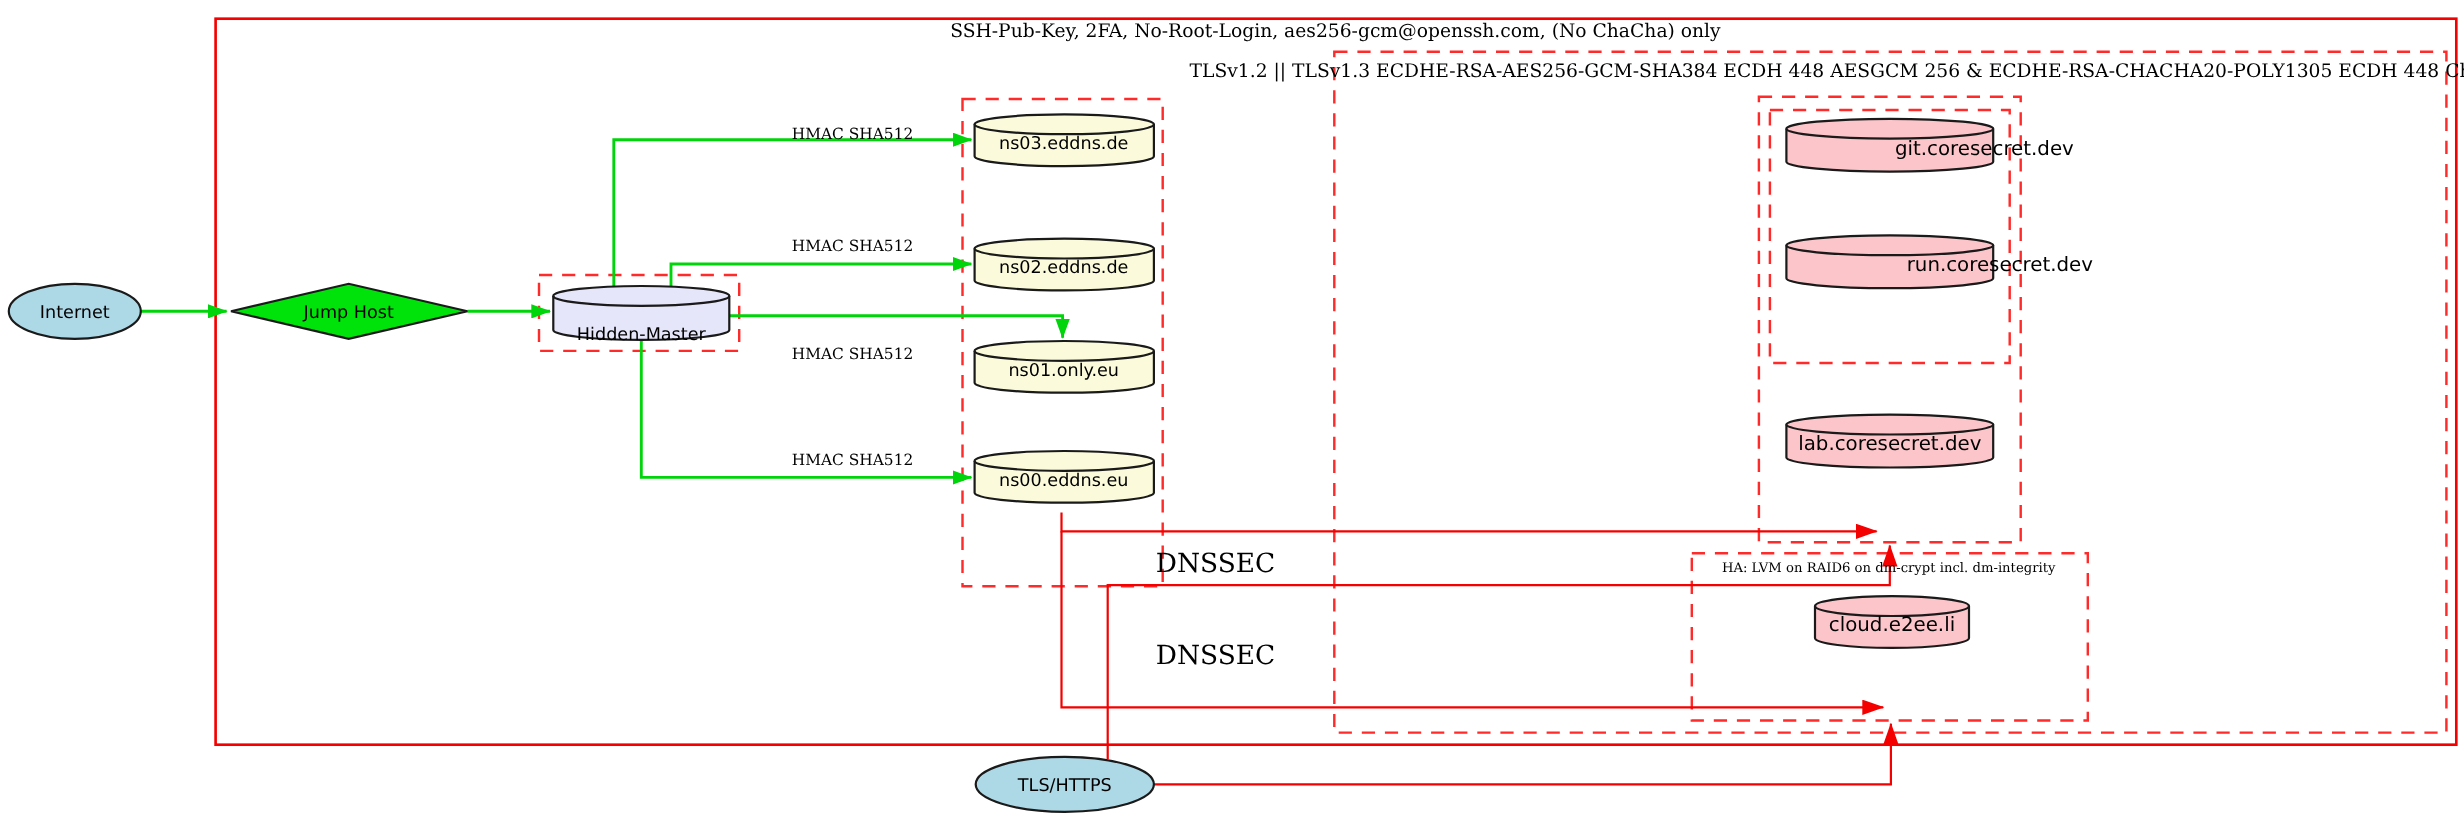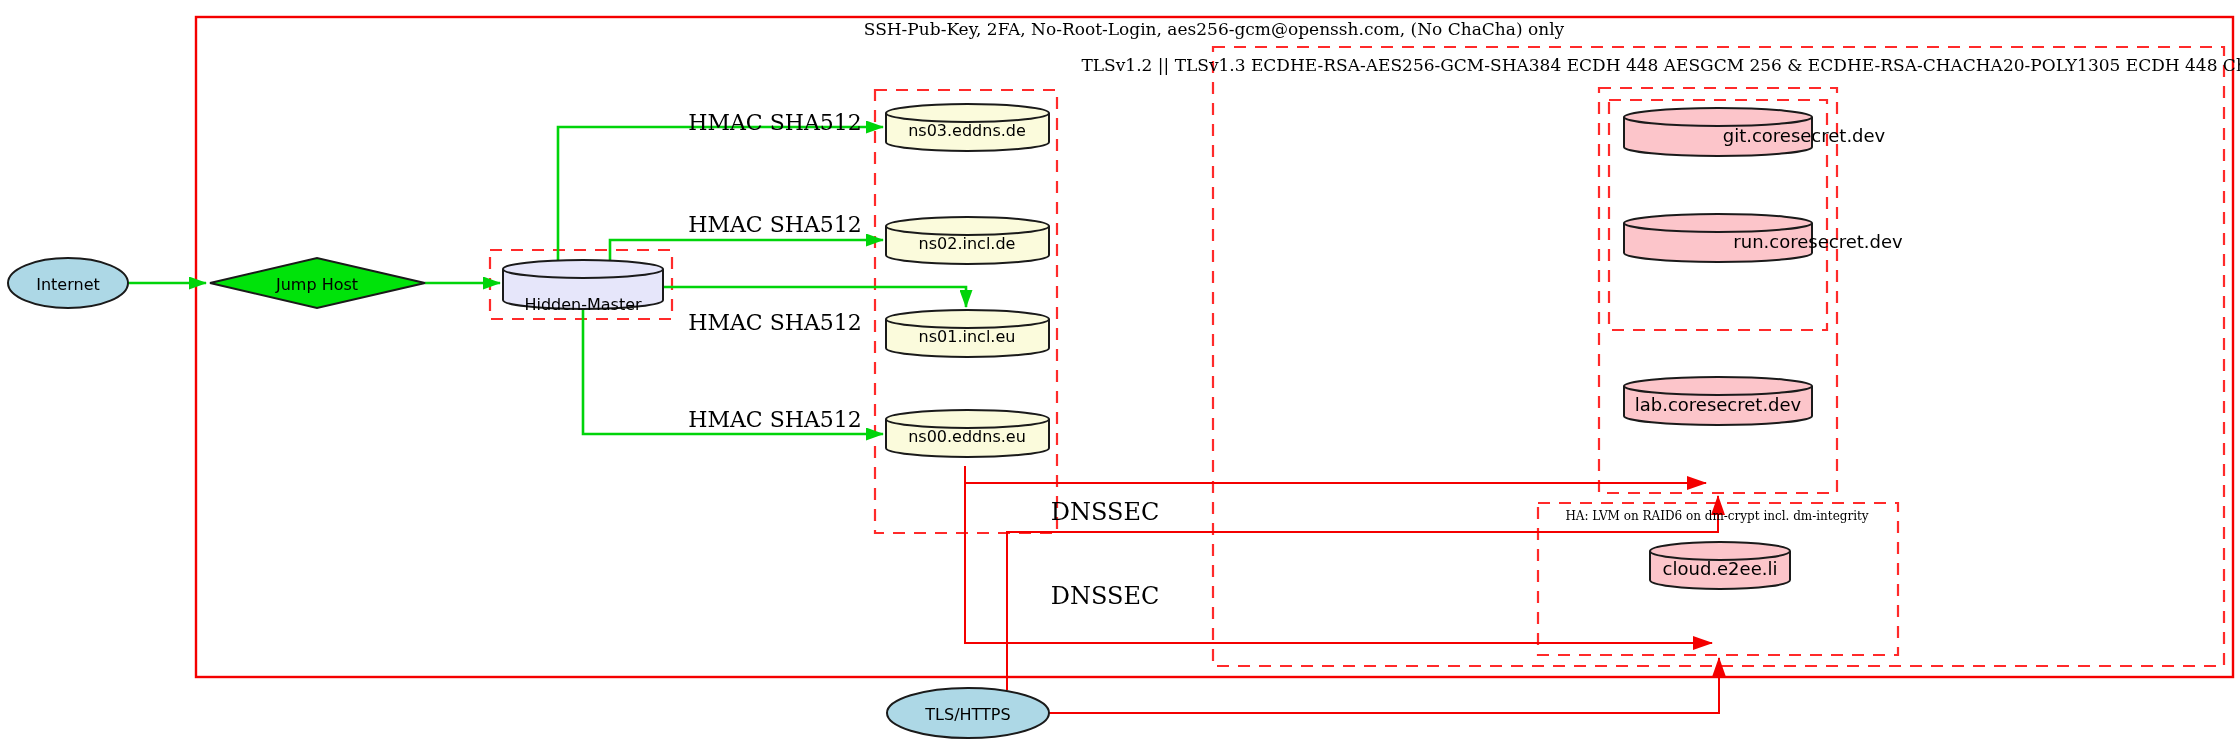--- a/index.html
+++ b/index.html
@@ -5,21 +5,21 @@
   html,body{margin:0;padding:0;background:#ffffff;}
   #canvas{position:relative;width:2240px;height:744px;background:#ffffff;
           font-family:"DejaVu Sans",sans-serif;overflow:hidden;text-decoration:underline;}
   #shapes{position:absolute;left:0;top:0;}
   .lbl{position:absolute;transform:translate(-50%,-50%);white-space:nowrap;color:#000;}
   .serif{font-family:"DejaVu Serif","Liberation Serif",serif;}
   .sans{font-family:"DejaVu Sans","Liberation Sans",sans-serif;}
   .cluster-lbl{font-size:17px;}
   .tls-lbl{font-size:17px;}
   .ha-lbl{font-size:12px;}
-  .edge-lbl{font-size:22px;}
+  .edge-lbl{font-size:14px;}
   .dnssec-lbl{font-size:24px;margin-top:48px;}
   .node-lbl{font-size:16px;}
   .node-lbl-sm{font-size:18px;}
 </style>
 </head>
 <body>
 
 <div id="canvas">
 
   <svg id="shapes" width="2240" height="744" viewBox="0 0 2240 744">
@@ -104,22 +104,22 @@
 
   <div class="lbl serif ha-lbl" style="left:1717px;top:516px">HA: LVM on RAID6 on dm-crypt incl. dm-integrity</div>
 
   <div class="lbl sans node-lbl" style="left:68px;top:284px">Internet</div>
 
   <div class="lbl sans node-lbl" style="left:317px;top:284px">Jump Host</div>
 
   <div class="lbl sans node-lbl" style="left:583px;top:304px">Hidden-Master</div>
 
   <div class="lbl sans node-lbl" style="left:967px;top:130px">ns03.eddns.de</div>
-  <div class="lbl sans node-lbl" style="left:967px;top:243px">ns02.incl.de</div>
-  <div class="lbl sans node-lbl" style="left:967px;top:336px">ns01.incl.eu</div>
+  <div class="lbl sans node-lbl" style="left:967px;top:243px">ns02.eddns.de</div>
+  <div class="lbl sans node-lbl" style="left:967px;top:336px">ns01.only.eu</div>
   <div class="lbl sans node-lbl" style="left:967px;top:436px">ns00.eddns.eu</div>
 
   <div class="lbl sans node-lbl-sm" style="left:1804px;top:135px">git.coresecret.dev</div>
   <div class="lbl sans node-lbl-sm" style="left:1818px;top:241px">run.coresecret.dev</div>
   <div class="lbl sans node-lbl-sm" style="left:1718px;top:404px">lab.coresecret.dev</div>
   <div class="lbl sans node-lbl-sm" style="left:1720px;top:568px">cloud.e2ee.li</div>
 
   <div class="lbl sans node-lbl" style="left:968px;top:714px">TLS/HTTPS</div>
 
   <div class="lbl serif edge-lbl" style="left:775px;top:122px">HMAC SHA512</div>

